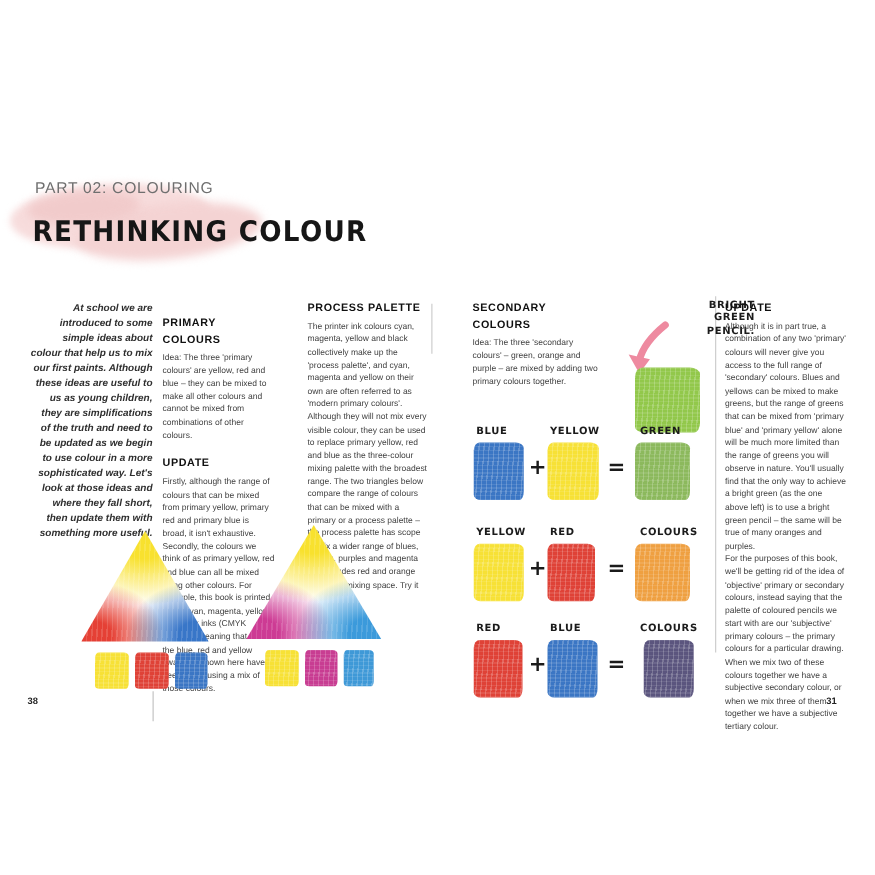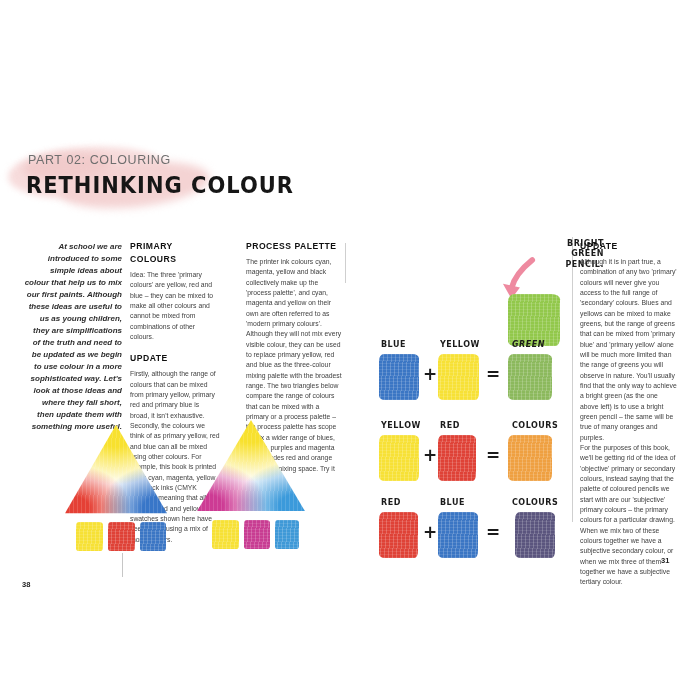--- a/index.html
+++ b/index.html
@@ -4,21 +4,21 @@
 <style>
   * { margin:0; padding:0; box-sizing:border-box; }
   html,body { background:#fff; }
   .page {
     position:relative; width:700px; height:700px; background:#ffffff;
     font-family:"Liberation Sans", sans-serif; color:#404040; overflow:hidden;
   }
   
   .splash { position:absolute; pointer-events:none; }
   .splash .blob { position:absolute; border-radius:50%; }
-  .kicker { position:absolute; left:28px; top:153px; font-size:12.5px; letter-spacing:.6px; color:#6f6f6f; }
+  .kicker { position:absolute; left:28px; top:143px; font-size:12.5px; letter-spacing:.6px; color:#6f6f6f; }
   .big-title { position:absolute; left:26px; top:172px; font-family:"DejaVu Sans", sans-serif;
     font-size:21px; font-weight:700; color:#161616; letter-spacing:1px; transform:scaleY(1.08); transform-origin:left top; }
   
   .intro { position:absolute; left:24px; top:241px; width:98px; text-align:right;
     font-size:8px; font-weight:700; font-style:italic; line-height:1.5; color:#2e2e2e; }
   .col { position:absolute; font-size:6.8px; line-height:1.52; color:#3f3f3f; }
   .col h3 { font-size:8.6px; letter-spacing:.5px; color:#101010; margin-bottom:4px; font-weight:700; }
   .col .body + h3 { margin-top:10px; }
   .pagenum { position:absolute; font-size:7.5px; font-weight:700; color:#222; }
   .rule { position:absolute; width:1px; background:#cfcfcf; }
@@ -59,21 +59,21 @@
     <div class="blob" style="left:0; top:4px; width:160px; height:52px; background:#f7dcdc; transform:rotate(-3deg); filter:blur(3px);"></div>
     <div class="blob" style="left:52px; top:20px; width:150px; height:44px; background:#f4d3d3; transform:rotate(-6deg); filter:blur(4px);"></div>
     <div class="blob" style="left:14px; top:10px; width:90px; height:26px; background:#f0c7c7; transform:rotate(-4deg); filter:blur(4px); opacity:.8;"></div>
   </div>
 
   <div class="kicker">PART 02: COLOURING</div>
   <div class="big-title">RETHINKING COLOUR</div>
 
   <div class="intro">At school we are introduced to some simple ideas about colour that help us to mix our first paints. Although these ideas are useful to us as young children, they are simplifications of the truth and need to be updated as we begin to use colour in a more sophisticated way. Let's look at those ideas and where they fall short, then update them with something more useful.</div>
 
-  <div class="col" style="left:130px; top:240px; width:90px;">
+  <div class="col" style="left:130px; top:252px; width:90px;">
     <h3>PRIMARY COLOURS</h3>
     <div class="body">Idea: The three 'primary colours' are yellow, red and blue – they can be mixed to make all other colours and cannot be mixed from combinations of other colours.</div>
     <h3>UPDATE</h3>
     <div class="body">Firstly, although the range of colours that can be mixed from primary yellow, primary red and primary blue is broad, it isn't exhaustive. Secondly, the colours we think of as primary yellow, red and blue can all be mixed using other colours. For example, this book is printed using cyan, magenta, yellow and black inks (CMYK printing), meaning that all of the blue, red and yellow swatches shown here have been made using a mix of those colours.</div>
   </div>
 
   <div class="col" style="left:246px; top:240px; width:96px;">
     <h3>PROCESS PALETTE</h3>
     <div class="body">The printer ink colours cyan, magenta, yellow and black collectively make up the 'process palette', and cyan, magenta and yellow on their own are often referred to as 'modern primary colours'. Although they will not mix every visible colour, they can be used to replace primary yellow, red and blue as the three-colour mixing palette with the broadest range. The two triangles below compare the range of colours that can be mixed with a primary or a process palette – the process palette has scope to mix a wider range of blues, greens, purples and magenta and includes red and orange within the mixing space. Try it yourself.</div>
   </div>
@@ -96,38 +96,42 @@
   <div class="swatch" style="left: 108px; top: 522px; width: 27px; height: 29px; background: rgb(223, 66, 55);"></div>
   <div class="swatch" style="left: 140px; top: 522px; width: 26px; height: 29px; background: rgb(59, 118, 196);"></div>
   <div class="swatch" style="left: 212px; top: 520px; width: 27px; height: 29px; background: rgb(247, 225, 54);"></div>
   <div class="swatch" style="left: 244px; top: 520px; width: 26px; height: 29px; background: rgb(200, 61, 146);"></div>
   <div class="swatch" style="left: 275px; top: 520px; width: 24px; height: 29px; background: rgb(63, 153, 215);"></div>
   <div class="pencil-mark" style="left:122px; top:553px; height:24px;"></div>
 
   <div class="rule" style="left:345px; top:243px; height:40px;"></div>
   <div class="rule" style="left:572px; top:237px; height:285px;"></div>
 
+  <div class="col" style="left:378px; top:240px; width:102px;">
+    <h3>SECONDARY COLOURS</h3>
+    <div class="body">Idea: The three 'secondary colours' – green, orange and purple – are mixed by adding two primary colours together.</div>
+  </div>
 
   <div class="pencil-note hand">BRIGHT GREEN PENCIL.</div>
   <div class="arrow-wrap">
     <svg viewBox="0 0 36 46" width="34" height="44">
       <path d="M32 4 C 22 12, 13 22, 10 34" fill="none" stroke="#ee8aa0" stroke-width="6" stroke-linecap="round"></path>
       <path d="M1 29 L10 45 L19 33 Z" fill="#ee8aa0"></path>
     </svg>
   </div>
   <div class="swatch" style="left: 508px; top: 294px; width: 52px; height: 52px; background: rgb(146, 200, 75);"></div>
 
   <div class="mix-row" style="top:340px;">
     <div class="lbl hand" style="left:6px;">BLUE</div>
     <div class="swatch sw" style="left: 4px; width: 40px; background: rgb(59, 118, 196);"></div>
     <div class="op" style="left:48px;">+</div>
     <div class="lbl hand" style="left:65px;">YELLOW</div>
     <div class="swatch sw" style="left: 63px; width: 41px; background: rgb(247, 225, 54);"></div>
     <div class="op" style="left:111px;">=</div>
-    <div class="lbl hand" style="left:137px;font-style:italic;">GREEN</div>
+    <div class="lbl hand" style="left:137px;">GREEN</div>
     <div class="swatch sw" style="left: 133px; width: 44px; background: rgb(140, 185, 93);"></div>
   </div>
 
   <div class="mix-row" style="top:421px;">
     <div class="lbl hand" style="left:6px;">YELLOW</div>
     <div class="swatch sw" style="left: 4px; width: 40px; background: rgb(247, 225, 54);"></div>
     <div class="op" style="left:48px;">+</div>
     <div class="lbl hand" style="left:65px;">RED</div>
     <div class="swatch sw" style="left: 63px; width: 38px; background: rgb(223, 66, 55);"></div>
     <div class="op" style="left:111px;">=</div>
@@ -145,16 +149,16 @@
     <div class="lbl hand" style="left:137px;">COLOURS</div>
     <div class="swatch sw" style="left: 140px; width: 40px; background: rgb(91, 85, 126);"></div>
   </div>
 
   <div class="col" style="left:580px; top:240px; width:97px;">
     <h3>UPDATE</h3>
     <div class="body">Although it is in part true, a combination of any two 'primary' colours will never give you access to the full range of 'secondary' colours. Blues and yellows can be mixed to make greens, but the range of greens that can be mixed from 'primary blue' and 'primary yellow' alone will be much more limited than the range of greens you will observe in nature. You'll usually find that the only way to achieve a bright green (as the one above left) is to use a bright green pencil – the same will be true of many oranges and purples.</div>
     <div class="body">For the purposes of this book, we'll be getting rid of the idea of 'objective' primary or secondary colours, instead saying that the palette of coloured pencils we start with are our 'subjective' primary colours – the primary colours for a particular drawing. When we mix two of these colours together we have a subjective secondary colour, or when we mix three of them together we have a subjective tertiary colour.</div>
   </div>
 
-  <div class="pagenum" style="left:22px; top:580px;">38</div>
+  <div class="pagenum" style="left:22px; top:556px;">38</div>
   <div class="pagenum" style="left:661px; top:556px;">31</div>
 
 </div>
 
 </body></html>

